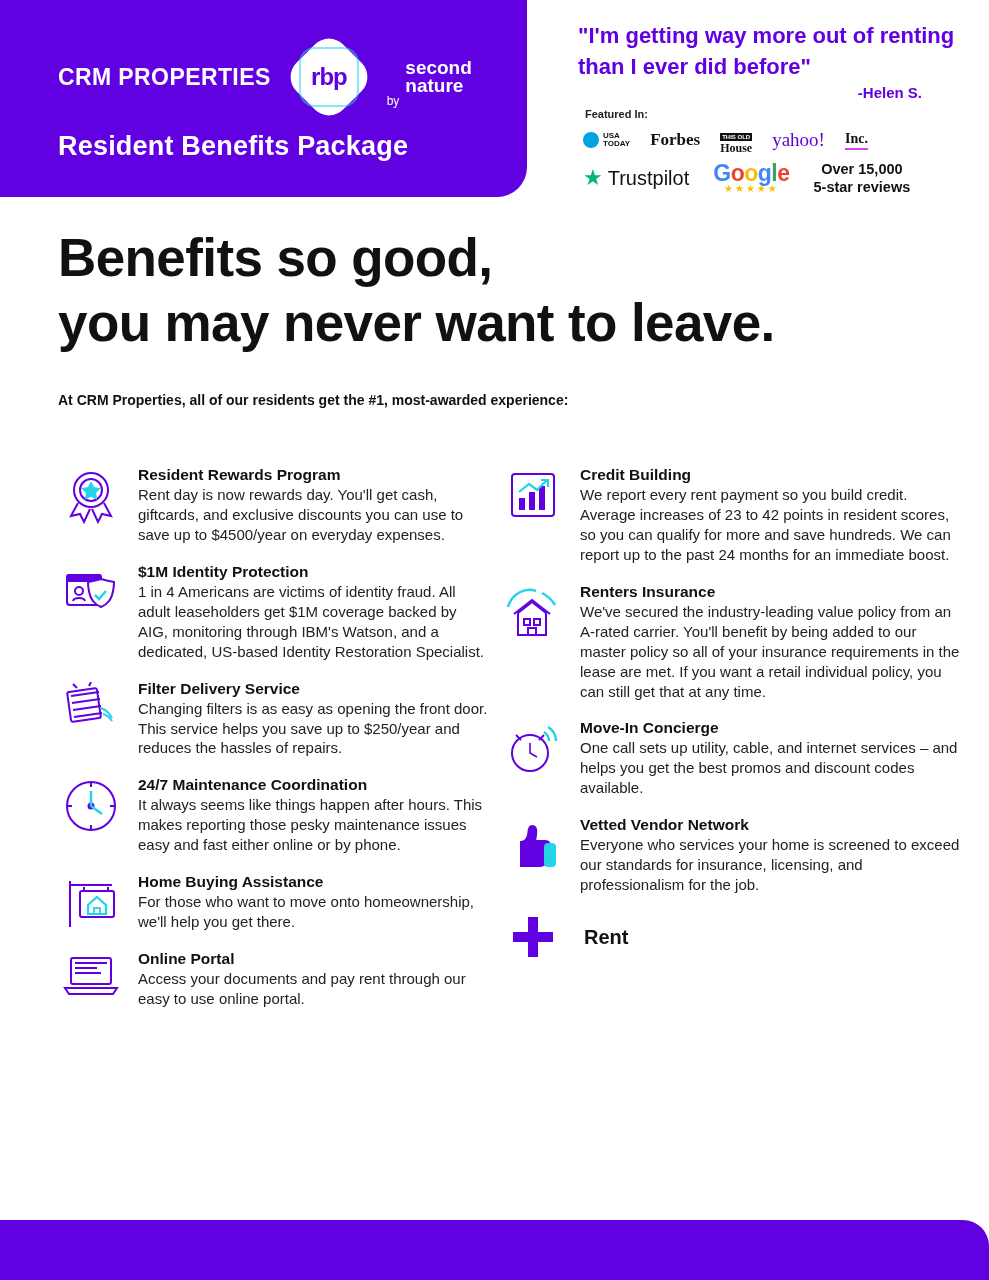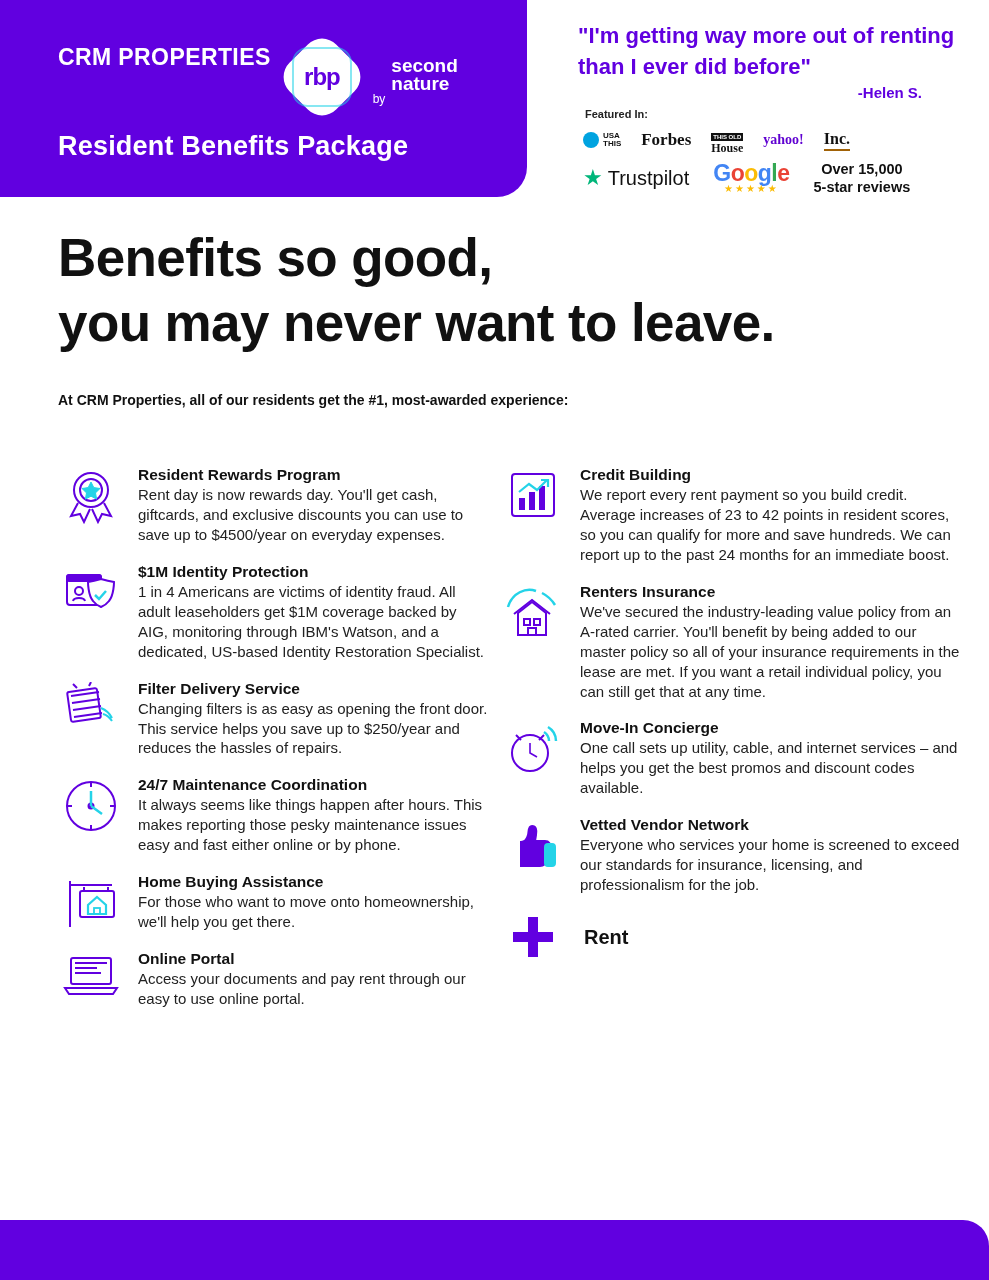--- a/index.html
+++ b/index.html
@@ -12,21 +12,21 @@
   .page { position: relative; width: 989px; height: 1280px; background:#fff; }
 
   
   .header-band {
     position: absolute; left: 0; top: 0; width: 527px; height: 197px;
     background: #6100e0;
     border-bottom-right-radius: 30px;
   }
   .brand-row {
     position: absolute; left: 58px; top: 44px;
-    display: flex; align-items: flex-start; gap: 18px;
+    display: flex; align-items: center; gap: 25px;
   }
   .brand-name {
     color: #ffffff; font-size: 23px; font-weight: bold; letter-spacing: .4px;
   }
   .rbp-badge {
     width: 66px; height: 66px; background: #ffffff;
     border-radius: 20px;
     transform: rotate(45deg);
     display: flex; align-items: center; justify-content: center;
     position: relative;
@@ -69,22 +69,22 @@
     position: absolute; left: 583px; top: 126px; width: 400px;
     display: flex; align-items: center; gap: 20px;
   }
   .usa-today { display:flex; align-items:flex-end; gap:4px; }
   .usa-dot { width: 16px; height: 16px; border-radius: 50%; background: #00a3e0; }
   .usa-text { font-size: 8px; font-weight: bold; line-height: 1.05; color:#111; }
   .forbes { font-family: "Liberation Serif", serif; font-size: 17px; font-weight: bold; color:#111; }
   .thishouse { text-align:center; line-height:1; }
   .thishouse .tiny { font-size: 6px; font-weight: bold; color:#fff; background:#111; padding:1px 2px; display:inline-block;}
   .thishouse .big { font-family: "Liberation Serif", serif; font-size: 12px; font-weight:bold; color:#111; }
-  .yahoo { font-size: 14px; font-weight: bold; color:#5f01d1; font-family:"Liberation Serif", serif;}
-  .inc { font-family:"Liberation Serif", serif; font-size: 16px; font-weight: bold; color:#111; border-bottom: 2px solid #a16207; padding-bottom:1px;}
+  .yahoo { font-size: 19px; font-weight: normal; color:#5f01d1; font-family:"Liberation Serif", serif;}
+  .inc { font-family:"Liberation Serif", serif; font-size: 14px; font-weight: bold; color:#111; border-bottom: 2px solid #d946ef; padding-bottom:1px;}
 
   .reviews-row {
     position: absolute; left: 583px; top: 160px; width: 400px;
     display: flex; align-items: center; gap: 24px;
   }
   .trustpilot { display:flex; align-items:center; gap:5px; }
   .tp-star { color:#00b67a; font-size: 22px; line-height:1;}
   .tp-text { font-size: 20px; font-weight: normal; color:#111; }
   .google-wrap { text-align:center; }
   .google-word { font-size: 23px; font-weight: bold; letter-spacing:-.5px; line-height:1;}
@@ -153,21 +153,21 @@
     <div class="quote-author">-Helen S.</div>
   </div>
 
   <div class="featured-label">Featured In:</div>
 
   <div class="press-row">
     <div class="usa-today">
       <div class="usa-dot"></div>
       <div class="usa-text">
         <div>USA</div>
-        <div>THIS</div>
+        <div>TODAY</div>
       </div>
     </div>
     <div class="forbes">Forbes</div>
     <div class="thishouse">
       <div class="tiny">THIS OLD</div>
       <div class="big">House</div>
     </div>
     <div class="yahoo">yahoo!</div>
     <div class="inc">Inc.</div>
   </div>

